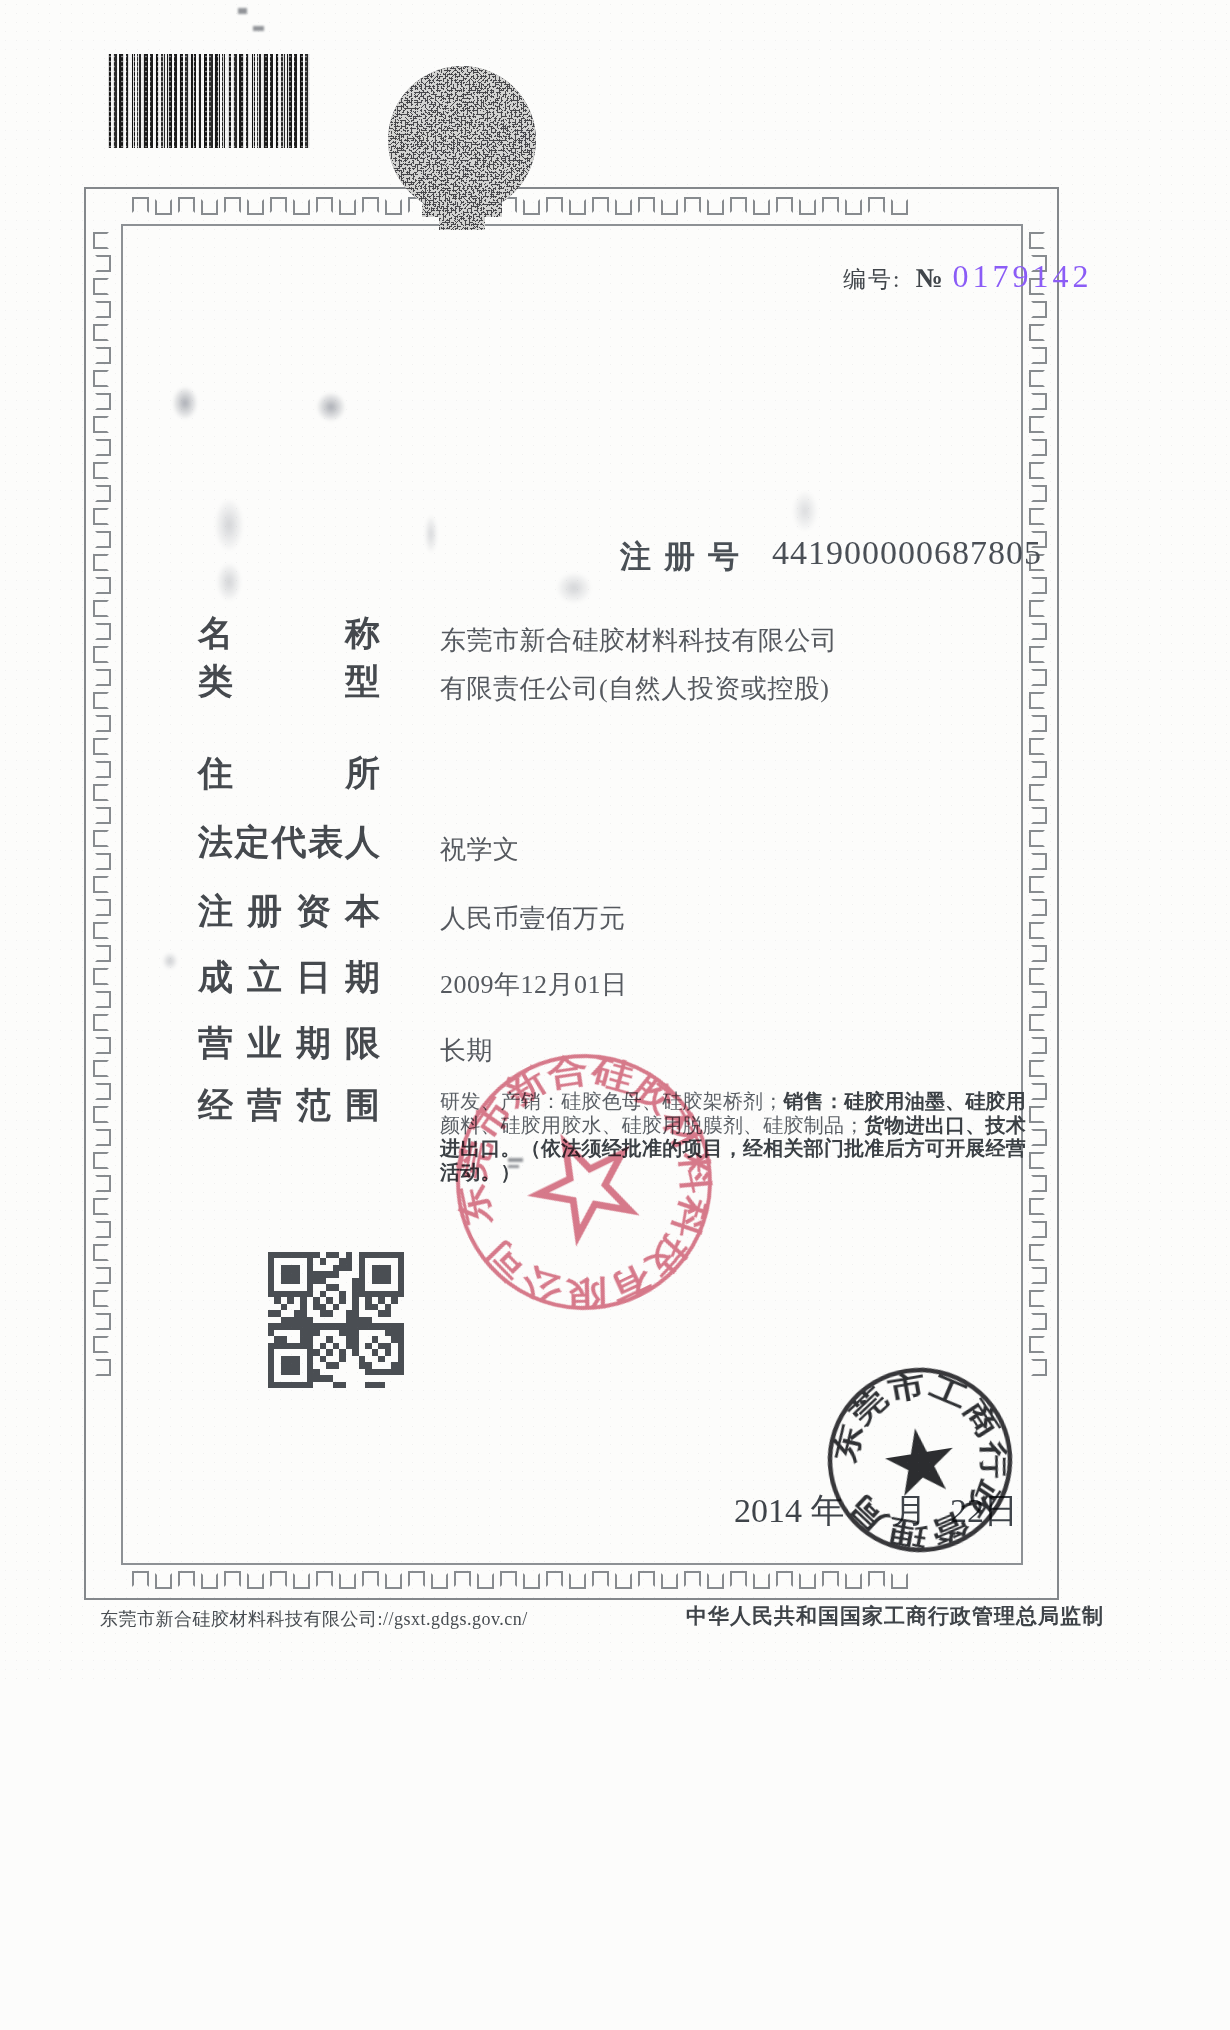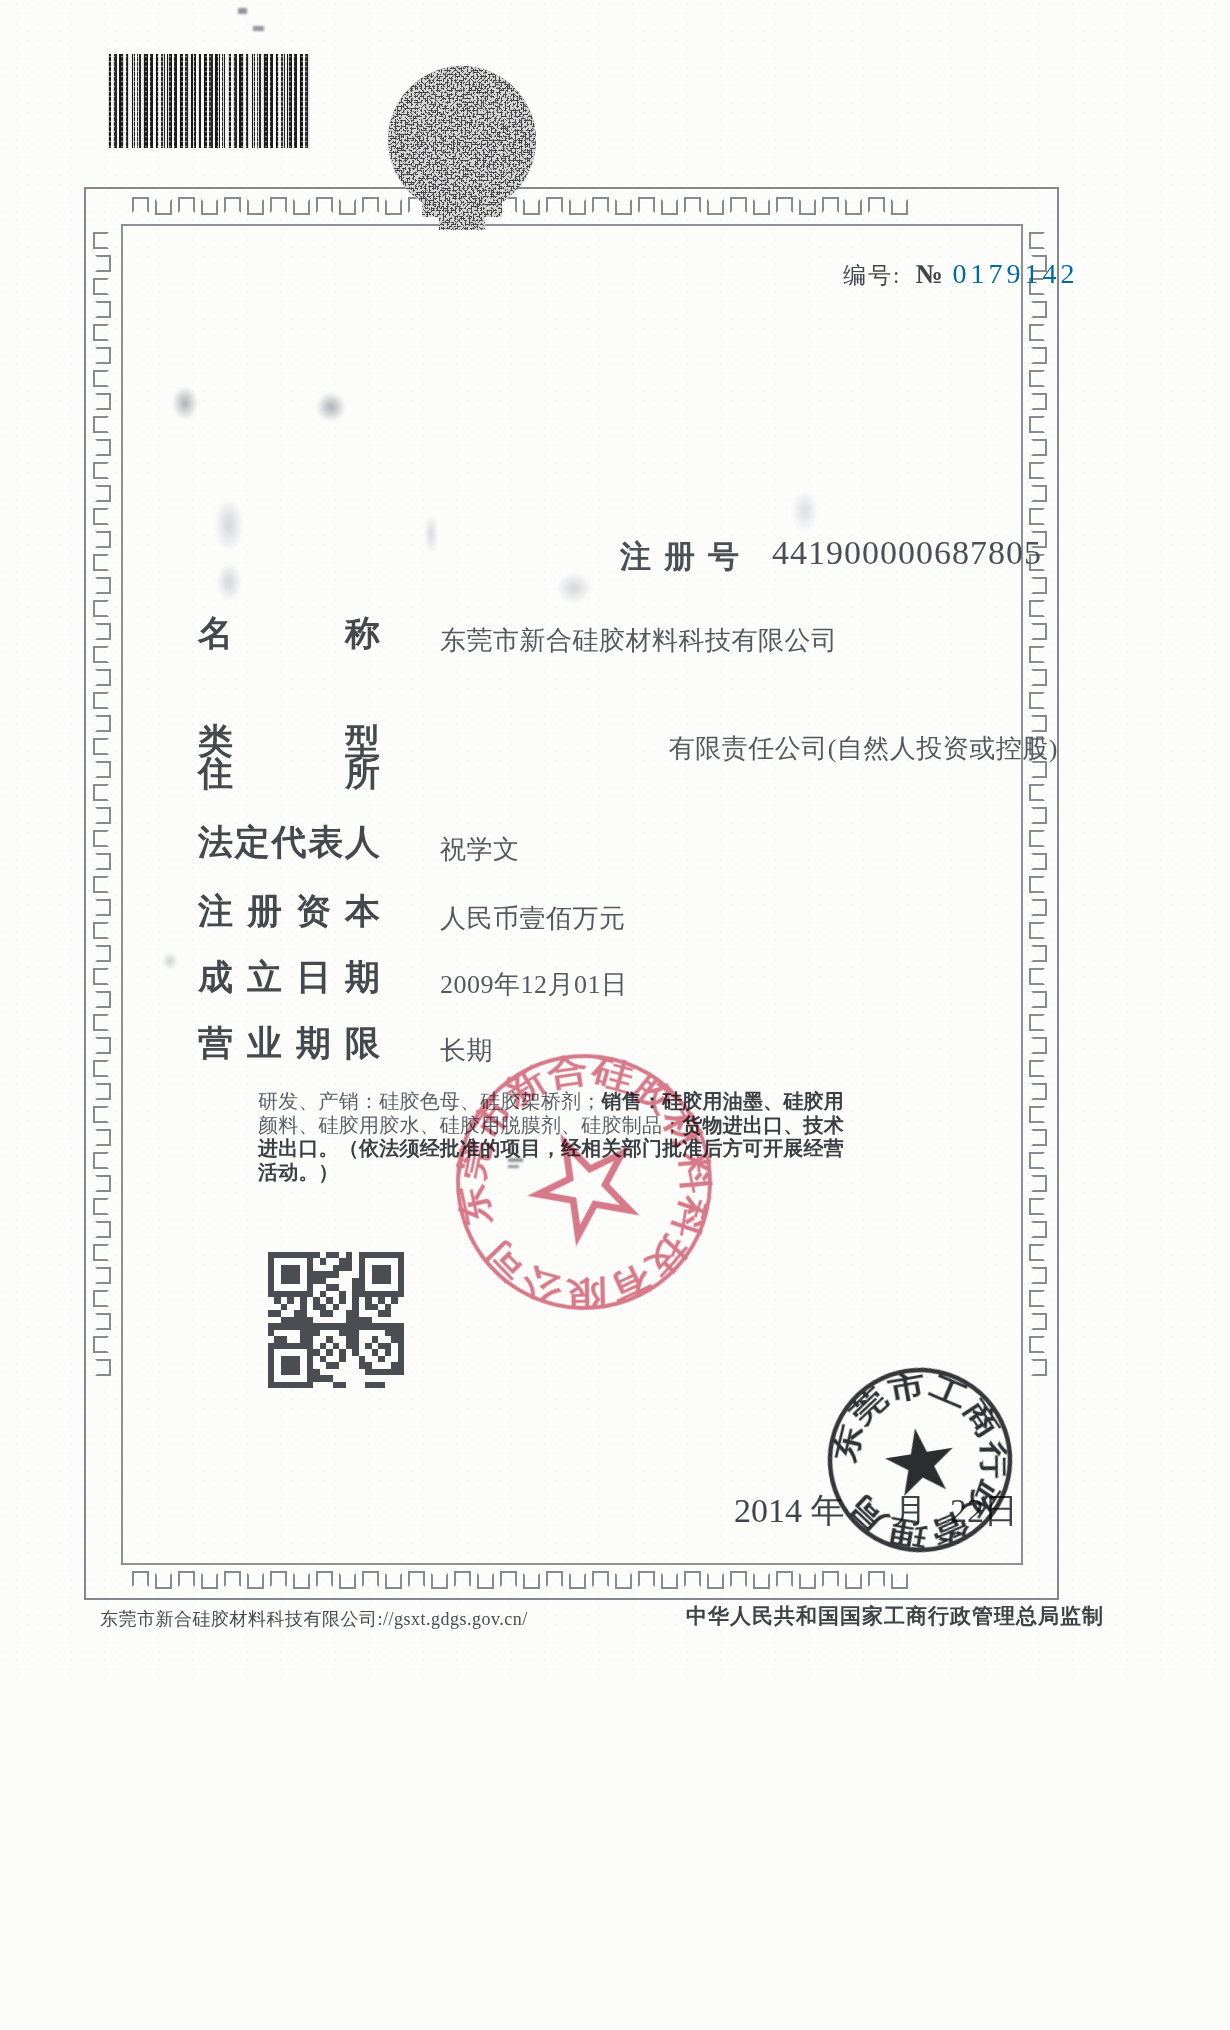--- a/index.html
+++ b/index.html
@@ -31,21 +31,21 @@
   .mh span{flex:0 0 17px;height:16px;border:2.5px solid #878b8f;box-sizing:border-box;}
   .mh span:nth-child(odd){border-bottom-color:transparent;margin-top:1px;}
   .mh span:nth-child(even){border-top-color:transparent;margin-top:3px;}
   .mv span{flex:0 0 17px;width:16px;border:2.5px solid #878b8f;box-sizing:border-box;}
   .mv span:nth-child(odd){border-right-color:transparent;margin-left:1px;}
   .mv span:nth-child(even){border-left-color:transparent;margin-left:3px;}
 
   
   .serial{left:843px;top:258px;font-size:23px;color:#41464b;z-index:2;letter-spacing:2px;}
   .serial .sym{font-weight:900;font-size:27px;padding:0 8px 0 14px;}
-  .serial .num{font-size:28px;letter-spacing:4px;color:#0369a1;}
+  .serial .num{font-size:32px;letter-spacing:4px;color:#8b5cf6;}
 
   
   .title{left:121px;top:308px;width:898px;text-align:center;font-size:140px;font-weight:900;
          letter-spacing:50px;padding-left:40px;box-sizing:border-box;color:#35393d;
          filter:blur(.45px);z-index:2;line-height:1.1;}
 
   
   .regrow{left:0;top:536px;width:1230px;z-index:2;}
   .reglabel{position:absolute;left:620px;top:0;font-size:31px;font-weight:700;letter-spacing:13px;color:#4a5056;}
   .regvalue{position:absolute;left:772px;top:-2px;font-size:34px;letter-spacing:1px;color:#4a4f56;}
@@ -317,21 +317,21 @@
   <div class="abs regrow">
     <div class="reglabel">注册号</div>
     <div class="regvalue">441900000687805</div>
   </div>
 
   <div class="abs fields">
     <div class="frow" style="top:616px;">
       <div class="flabel">名称</div>
       <div class="fvalue">东莞市新合硅胶材料科技有限公司</div>
     </div>
-    <div class="frow" style="top:724px;justify-content:space-between;">
+    <div class="frow" style="top:664px;">
       <div class="flabel">类型</div>
       <div class="fvalue">有限责任公司(自然人投资或控股)</div>
     </div>
     <div class="frow" style="top:756px;">
       <div class="flabel">住所</div>
     </div>
     <div class="frow" style="top:825px;">
       <div class="flabel">法定代表人</div>
       <div class="fvalue">祝学文</div>
     </div>
@@ -341,20 +341,21 @@
     </div>
     <div class="frow" style="top:960px;">
       <div class="flabel">成立日期</div>
       <div class="fvalue">2009年12月01日</div>
     </div>
     <div class="frow" style="top:1026px;">
       <div class="flabel">营业期限</div>
       <div class="fvalue">长期</div>
     </div>
     <div class="frow" style="top:1088px;">
+      <div class="flabel">经营范围</div>
       <div class="scope-val"><span class="sn">研发、产销：硅胶色母、硅胶架桥剂；</span><span class="sb">销售：硅胶用油墨、硅胶用</span><span class="sn">颜料、硅胶用胶水、硅胶用脱膜剂、硅胶制品；</span><span class="sb">货物进出口、技术进出口。（依法须经批准的项目，经相关部门批准后方可开展经营活动。）</span></div>
     </div>
   </div>
 
   <div class="abs speck" style="left:508px;top:1158px;width:15px;height:4px;"></div>
   <div class="abs speck" style="left:508px;top:1165px;width:11px;height:3px;"></div>
 
   <div class="abs qr">
       <i style="grid-area: 1 / 1;"></i>
       <i style="grid-area: 1 / 2;"></i>

